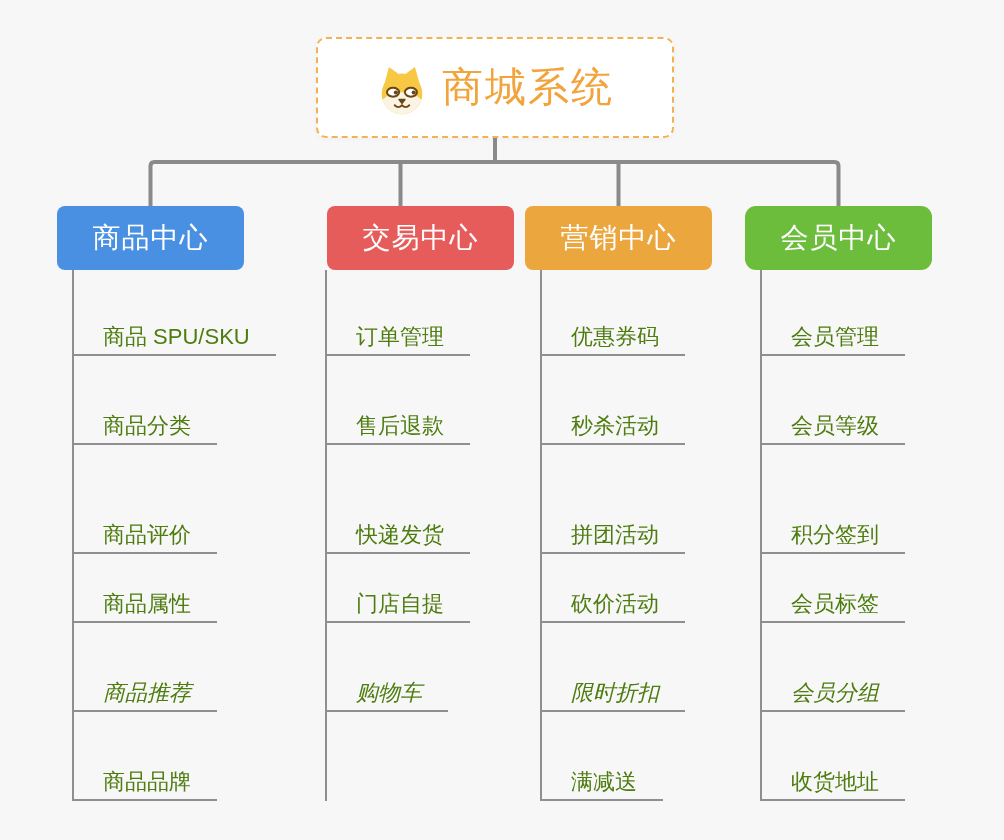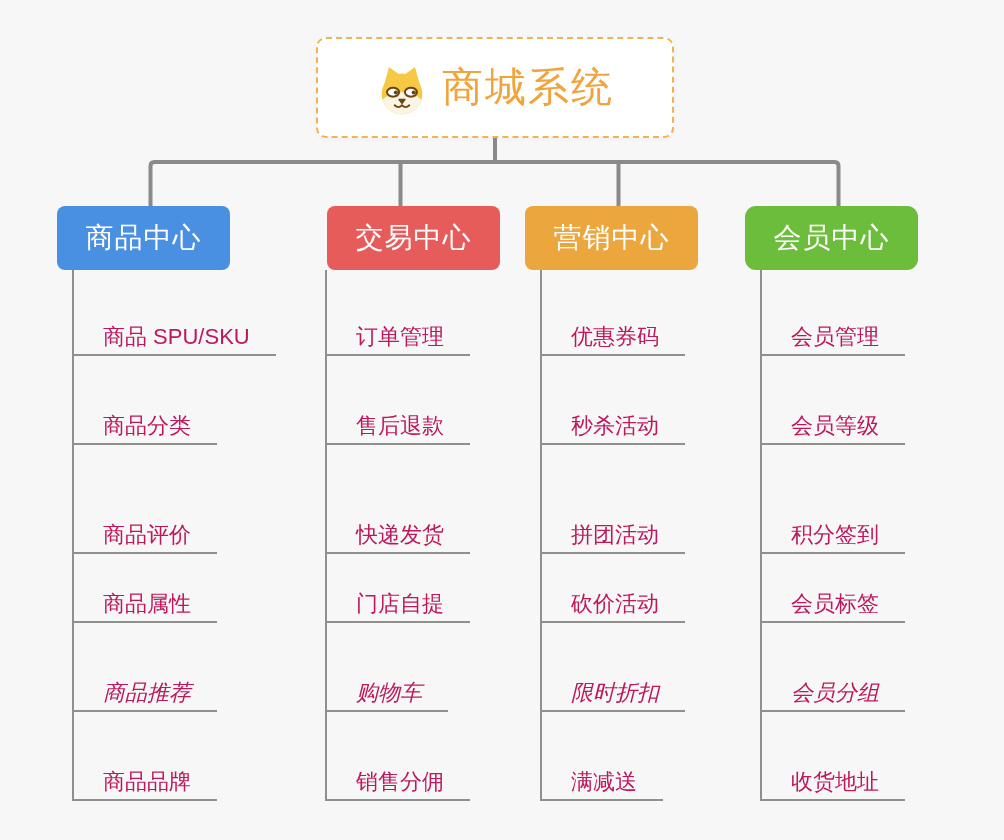--- a/index.html
+++ b/index.html
@@ -34,21 +34,21 @@
     color: #f2a43c;
     letter-spacing: 2px;
     white-space: nowrap;
   }
   .root-icon { width: 52px; height: 52px; flex: 0 0 auto; margin-top: 2px; }
 
   
   .branch {
     position: absolute;
     top: 206px;
-    width: 173px; height: 64px;
+    width: 187px; height: 64px;
     border-radius: 8px;
     color: #ffffff;
     font-size: 28px;
     letter-spacing: 1px;
     display: flex;
     align-items: center;
     justify-content: center;
     white-space: nowrap;
   }
   .b1 { left: 57px;  }
@@ -66,21 +66,21 @@
   }
   .s1 { left: 72px;  }
   .s2 { left: 325px; }
   .s3 { left: 540px; }
   .s4 { left: 760px; }
 
   
   .item {
     position: absolute;
     font-size: 22px;
-    color: #be185d;
+    color: #4d7c0f;
     line-height: 22px;
     padding: 0 26px 6px 31px;
     border-bottom: 2px solid #8f8f8f;
     white-space: nowrap;
   }
   .c1 { left: 72px;  }
   .c2 { left: 325px; }
   .c3 { left: 540px; }
   .c4 { left: 760px; }
   .r1 { top: 326px; }
@@ -137,21 +137,20 @@
   <div class="item c1 r3">商品评价</div>
   <div class="item c1 r4">商品属性</div>
   <div class="item c1 r5">商品推荐</div>
   <div class="item c1 r6">商品品牌</div>
 
   <div class="item c2 r1">订单管理</div>
   <div class="item c2 r2">售后退款</div>
   <div class="item c2 r3">快递发货</div>
   <div class="item c2 r4">门店自提</div>
   <div class="item c2 r5">购物车</div>
-  <div class="item c2 r6">销售分佣</div>
 
   <div class="item c3 r1">优惠券码</div>
   <div class="item c3 r2">秒杀活动</div>
   <div class="item c3 r3">拼团活动</div>
   <div class="item c3 r4">砍价活动</div>
   <div class="item c3 r5">限时折扣</div>
   <div class="item c3 r6">满减送</div>
 
   <div class="item c4 r1">会员管理</div>
   <div class="item c4 r2">会员等级</div>

